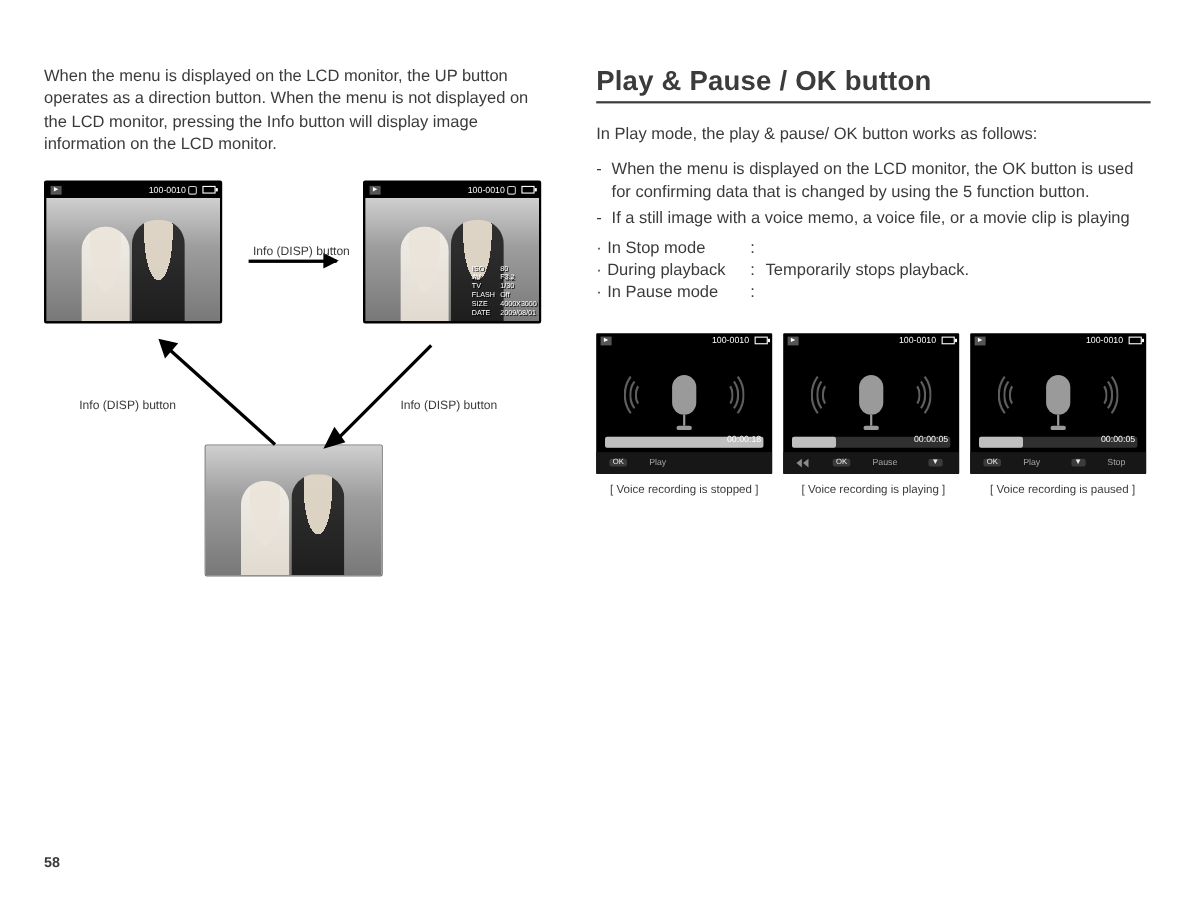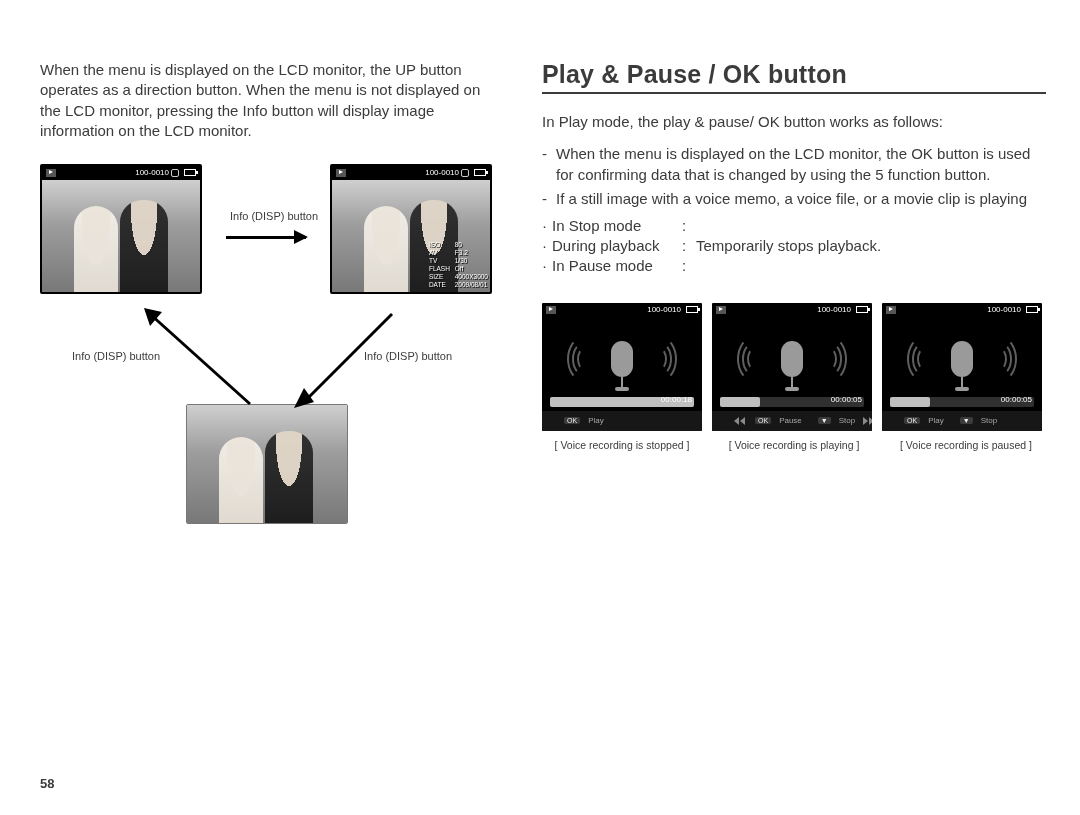--- a/index.html
+++ b/index.html
@@ -24,40 +24,40 @@
   .icon-play-sq { width: 10px; height: 8px; background: #555; display: inline-block; position: relative; }
   .icon-play-sq::after { content: ""; position: absolute; left: 3px; top: 1.5px; border-left: 4px solid #fff; border-top: 2.5px solid transparent; border-bottom: 2.5px solid transparent; }
   .bat { width: 12px; height: 7px; border: 1px solid #fff; position: relative; display: inline-block; margin-left: 3px; }
   .bat::after { content: ""; position: absolute; right: -3px; top: 1px; width: 2px; height: 3px; background: #fff; }
   .photo { position: absolute; top: 14px; left: 0; right: 0; bottom: 0; background: linear-gradient(180deg, #cfcfcf 0%, #9d9d9d 40%, #787878 100%); }
   .bride { position: absolute; bottom: 0; left: 32px; width: 44px; height: 86px; background: radial-gradient(ellipse at 50% 14%, #efe8de 0 14px, transparent 14px), linear-gradient(#f5f1ea,#e6e0d6); border-top-left-radius: 22px; border-top-right-radius: 22px; opacity: .95; }
   .groom { position: absolute; bottom: 0; left: 78px; width: 48px; height: 92px; background: radial-gradient(ellipse at 50% 12%, #e0d6c8 0 13px, transparent 13px), linear-gradient(#2b2b2b,#1a1a1a); border-top-left-radius: 22px; border-top-right-radius: 22px; opacity: .95; }
   .info-overlay { position: absolute; right: 2px; bottom: 2px; font-size: 6.5px; color: #fff; text-align: left; line-height: 1.25; text-shadow: 1px 1px 0 #000; }
   .info-overlay span.k { display: inline-block; min-width: 24px; }
   .lcd3 { border: 1px solid #777; background: #ddd; }
-  .lbl { position: absolute; font-size: 11px; color: #3b3b3b; }
+  .lbl { position: absolute; font-size: 11px; color: #3b3b3b; margin-top: 13px; }
   .arrow { position: absolute; }
   .arrow.h::after { content: ""; position: absolute; right: -2px; top: -6px; border-left: 14px solid #000; border-top: 7px solid transparent; border-bottom: 7px solid transparent; }
   .arrow.h .line { height: 3px; background: #000; width: 80px; }
   .svg-arrow { position: absolute; }
   
   .voice-row { display: flex; gap: 10px; margin-top: 26px; }
   .voice { background: #000; width: 160px; height: 128px; position: relative; border-radius: 1px; overflow: hidden; }
   .voice .topbar { position: absolute; top: 0; left: 0; right: 0; height: 14px; display: flex; justify-content: space-between; padding: 0 4px; align-items: center; font-size: 8px; color: #fff; }
   .mic-wrap { position: absolute; left: 0; right: 0; top: 18px; bottom: 34px; display: flex; align-items: center; justify-content: center; }
   .mic { width: 22px; height: 36px; background: #9a9a9a; border-radius: 11px; position: relative; }
   .mic::after { content: ""; position: absolute; left: 50%; bottom: -10px; width: 2px; height: 10px; background: #9a9a9a; transform: translateX(-50%); }
   .mic::before { content: ""; position: absolute; left: 50%; bottom: -14px; width: 14px; height: 4px; background: #9a9a9a; transform: translateX(-50%); border-radius: 2px; }
   .arcs { position: absolute; height: 48px; display: flex; align-items: center; justify-content: center; }
   .arc { border: 2px solid #5f5f5f; border-top-color: transparent; border-bottom-color: transparent; border-radius: 50%; position: absolute; }
   .voice-bottom { position: absolute; left: 0; right: 0; bottom: 0; height: 34px; }
   .progress { position: absolute; left: 8px; right: 8px; top: 0; height: 10px; background: #303030; border-radius: 2px; }
   .progress .fill { height: 100%; background: #bfbfbf; border-radius: 2px; }
   .timecode { position: absolute; right: 10px; top: -2px; font-size: 8px; color: #fff; }
-  .controls { position: absolute; left: 0; right: 0; bottom: 0; height: 20px; background: #171717; display: flex; align-items: center; gap: 8px; padding: 0 22px; font-size: 8px; color: #a6a6a6; }
+  .controls { position: absolute; left: 0; right: 0; bottom: 0; height: 20px; background: #171717; display: flex; align-items: center; gap: 20px; padding: 0 12px; font-size: 8px; color: #a6a6a6; }
   .kbd { background: #3b3b3b; color: #eee; padding: 0 3px; border-radius: 2px; font-size: 7px; }
   .rewff { display:flex; gap:1px; margin-left:auto; }
   .tri-l { width:0;height:0;border-right:5px solid #8a8a8a;border-top:4px solid transparent;border-bottom:4px solid transparent;}
   .tri-r { width:0;height:0;border-left:5px solid #8a8a8a;border-top:4px solid transparent;border-bottom:4px solid transparent;}
   .caption-row { display: flex; gap: 12px; margin-top: 8px; }
   .caption { width: 160px; text-align: center; font-size: 10.5px; }
   .page-no { position: absolute; left: 40px; bottom: 24px; font-size: 13px; font-weight: bold; }
 </style>
 </head>
 <body>

